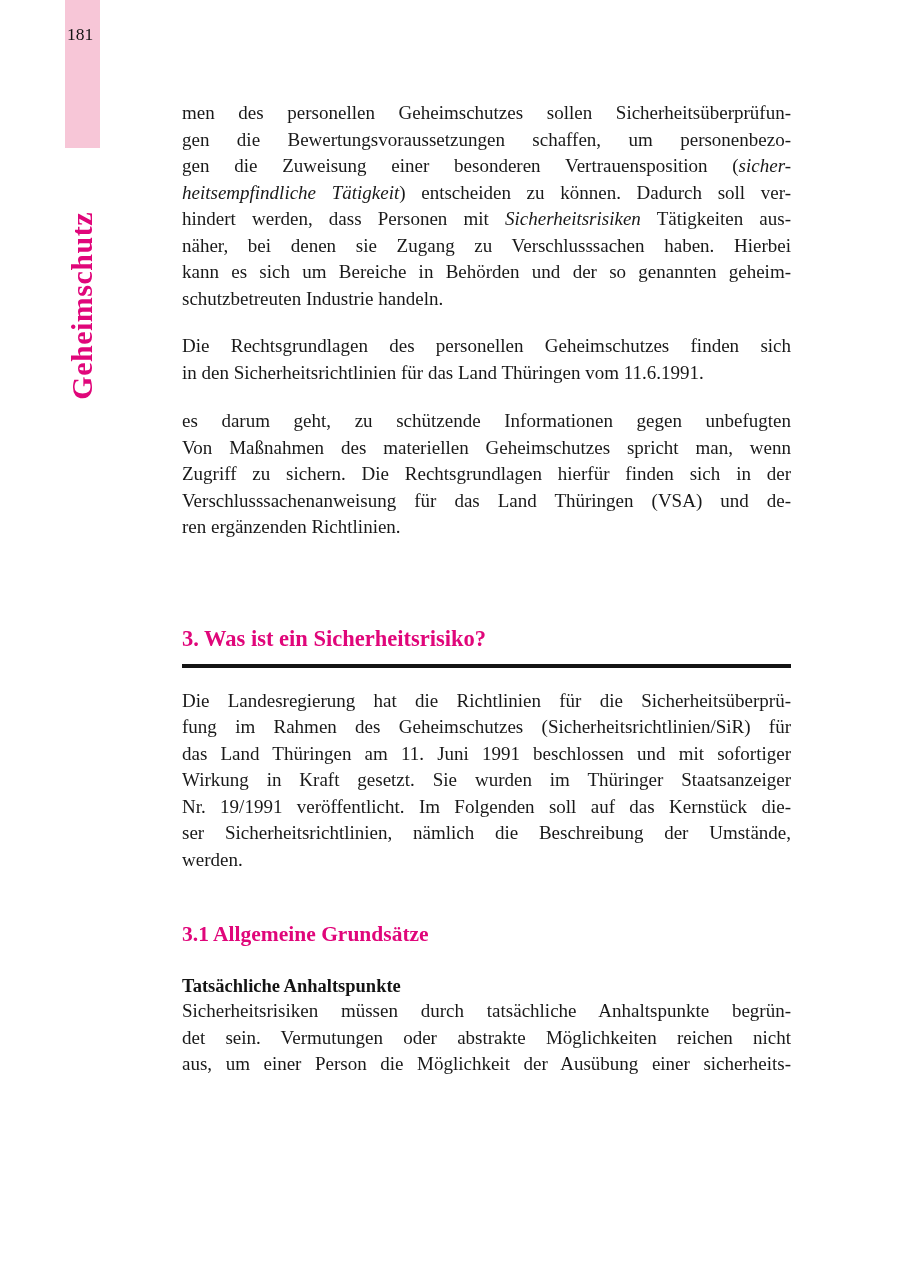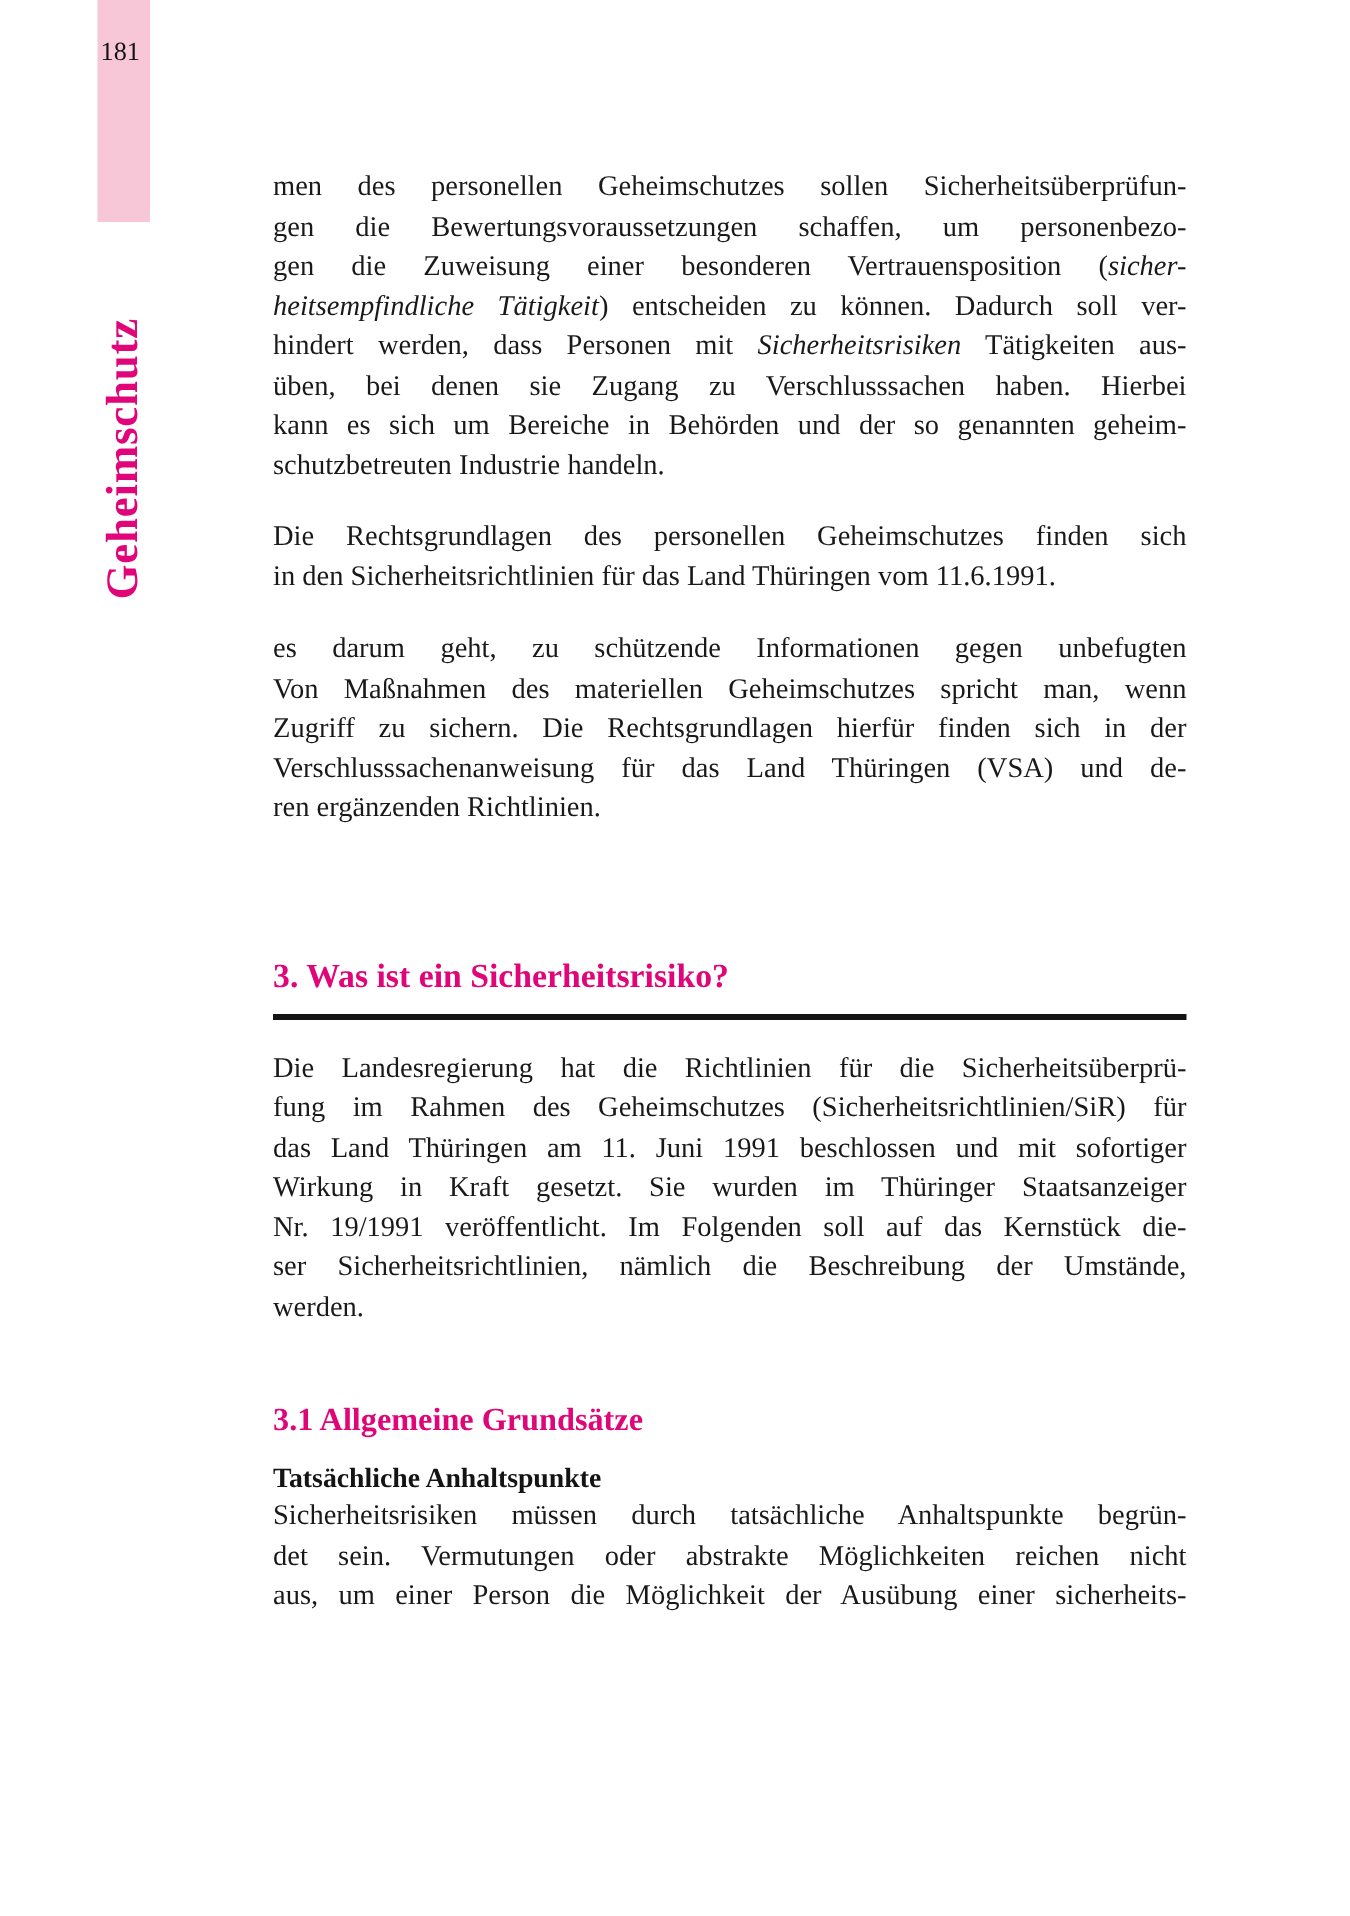--- a/index.html
+++ b/index.html
@@ -34,21 +34,21 @@
     writing-mode: vertical-rl;
     transform: rotate(180deg);
     color: var(--magenta, #e0067a);
     font-weight: bold;
     font-size: 30px;
     letter-spacing: 0.5px;
     white-space: nowrap;
   }
   .content {
     position: absolute;
-    left: 182px; top: 16px;
+    left: 182px; top: 4px;
     width: 609px;
     font-size: 19px;
     line-height: 26.5px;
   }
   .para { margin: 0; }
   .line { text-align: justify; text-align-last: justify; }
   .line.last { text-align-last: left; }
   .it { font-style: italic; }
   .p1 { margin-top: 96px; }
   .p2 { margin-top: 21px; }
@@ -67,21 +67,21 @@
   }
   .p4 { margin-top: 20px; }
   .h31 {
     margin: 48px 0 0 0;
     color: var(--magenta, #e0067a);
     font-weight: bold;
     font-size: 21.5px;
     line-height: 27px;
   }
   .kicker {
-    margin-top: 14px;
+    margin-top: 26px;
     font-weight: bold;
     font-size: 18.5px;
     line-height: 24px;
     color: #141414;
   }
   .p5 { }
   .accent-bottom {
     position: absolute;
     left: 65px; top: 1256px;
     width: 783px; height: 21px;
@@ -102,21 +102,21 @@
   </div>
 
   <div class="content">
 
     <div class="para p1">
         <div class="line"><span>men des personellen Geheimschutzes sollen Sicherheitsüberprüfun-</span></div>
         <div class="line"><span>gen die Bewertungsvoraussetzungen schaffen, um personenbezo-</span></div>
         <div class="line"><span>gen die Zuweisung einer besonderen Vertrauensposition (</span><span class="it">sicher-</span></div>
         <div class="line"><span class="it">heitsempfindliche Tätigkeit</span><span>) entscheiden zu können. Dadurch soll ver-</span></div>
         <div class="line"><span>hindert werden, dass Personen mit </span><span class="it">Sicherheitsrisiken</span><span> Tätigkeiten aus-</span></div>
-        <div class="line"><span>üben, bei denen sie Zugang zu Verschlusssachen haben. Hierbei</span></div>
+        <div class="line"><span>näher, bei denen sie Zugang zu Verschlusssachen haben. Hierbei</span></div>
         <div class="line"><span>kann es sich um Bereiche in Behörden und der so genannten geheim-</span></div>
         <div class="line last"><span>schutzbetreuten Industrie handeln.</span></div>
       </div>
 
     <div class="para p2">
         <div class="line"><span>Die Rechtsgrundlagen des personellen Geheimschutzes finden sich</span></div>
         <div class="line last"><span>in den Sicherheitsrichtlinien für das Land Thüringen vom 11.6.1991.</span></div>
       </div>
 
     <div class="para p3">

